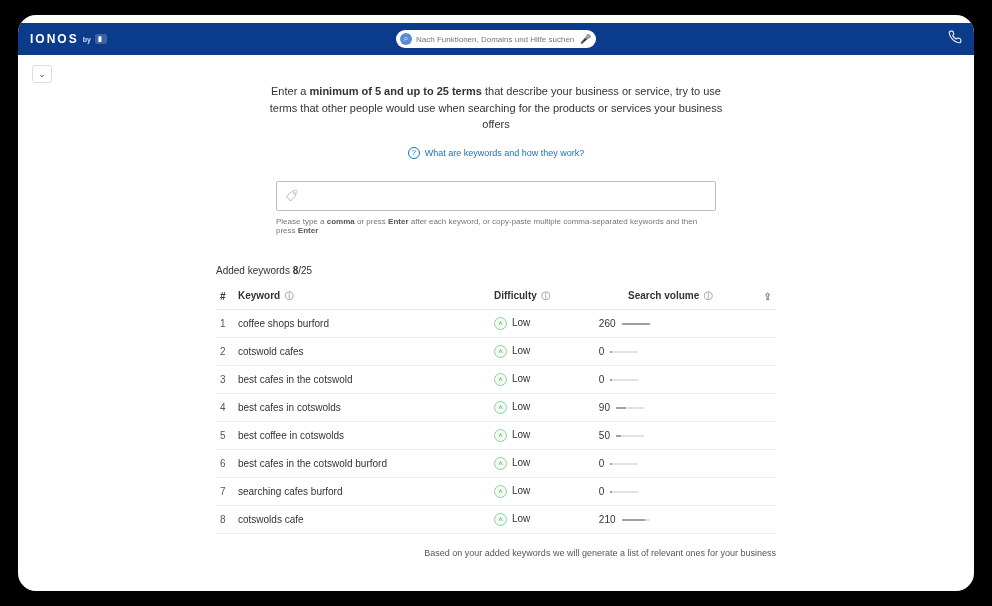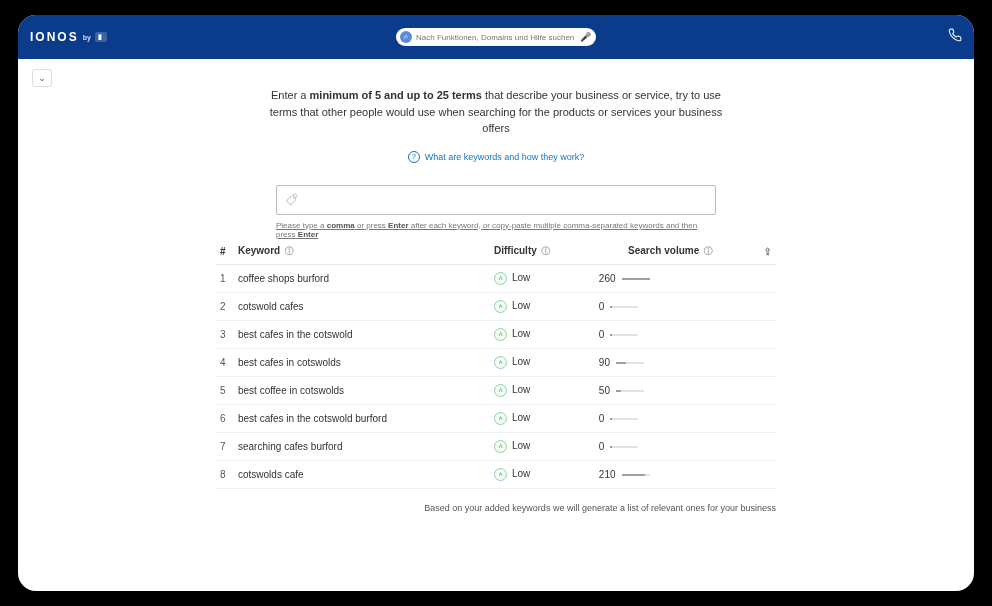--- a/index.html
+++ b/index.html
@@ -17,26 +17,27 @@
     height: 580px;
     background: #fff;
     border-radius: 20px;
     overflow: hidden;
     border: 2px solid #000;
     position: relative;
     display: flex;
     flex-direction: column;
   }
   .topbar {
-    height: 44px;
+    height: 32px;
     background: #0b3c8c;
     display: flex;
     align-items: center;
     padding: 0 12px;
     position: relative;
+    margin-top: 8px;
   }
   .brand { color: #fff; font-weight: 700; letter-spacing: 2px; font-size: 12px; display:flex; align-items:center; gap:4px;}
   .brand-sub { font-size:7px; letter-spacing:0; opacity:.8;}
   .brand-badge { display:inline-flex; width:12px; height:10px; background:#fff3; border-radius:2px; align-items:center; justify-content:center; font-size:7px;}
   .searchwrap {
     position: absolute; left:50%; transform:translateX(-50%);
     width: 200px; height: 18px; background:#fff; border-radius:10px;
     display:flex; align-items:center; padding:0 4px;
   }
   .searchwrap .sicon { width:12px; height:12px; border-radius:50%; background:#5b8bd6; display:flex; align-items:center; justify-content:center; color:#fff; font-size:8px;}
@@ -60,21 +61,21 @@
 
   .helplink { display:flex; align-items:center; justify-content:center; gap:5px; font-size:9px; color:#1474c4; margin-bottom:22px; }
   .helplink .qicon { width:12px; height:12px; border:1px solid #1474c4; border-radius:50%; display:flex; align-items:center; justify-content:center; font-size:8px; }
 
   .kwinput-outer { width:440px; margin:0 auto; }
   .kwinput {
     border:1px solid #bbb; border-radius:2px; height:30px; display:flex; align-items:center; padding:0 8px; gap:6px;
   }
   .kwinput .tagicon { color:#999; font-size:11px; transform:rotate(90deg); }
   .kwinput input { border:none; outline:none; flex:1; font-size:11px; color:#333; }
-  .hint { font-size:8px; color:#777; margin-top:6px;text-decoration:underline; }
+  .hint { font-size:8px; color:#777; margin-top:6px; }
   .hint b { color:#555; font-weight:700; }
 
   .counter { font-size:10px; color:#333; margin:30px 0 8px 0; }
   .counter b { font-weight:700; }
 
   table { width:100%; border-collapse:collapse; font-size:10px; color:#333; }
   th { text-align:left; font-weight:700; padding:6px 4px; border-bottom:1px solid #e8e8e8; }
   th.diff { text-align:left; }
   th.vol { text-align:center; }
   th .info { color:#aaa; font-size:9px; margin-left:2px; }
@@ -132,20 +133,23 @@
 
       <div class="kwinput-outer">
         <div class="kwinput">
           <span class="tagicon">🏷</span>
         </div>
         <p class="hint">
           <span>Please type a </span><b>comma</b><span> or press </span><b>Enter</b><span> after each keyword, or copy-paste multiple comma-separated keywords and then press </span><b>Enter</b>
         </p>
       </div>
 
+      <p class="counter">
+        <span>Added keywords </span><b>8</b><span>/25</span>
+      </p>
 
       <table>
         <thead>
           <tr>
             <th>#</th>
             <th><span>Keyword</span><span class="info"> ⓘ</span></th>
             <th class="diff"><span>Difficulty</span><span class="info"> ⓘ</span></th>
             <th class="vol"><span>Search volume</span><span class="info"> ⓘ</span></th>
             <th class="actions"><span>⇪</span></th>
           </tr>

